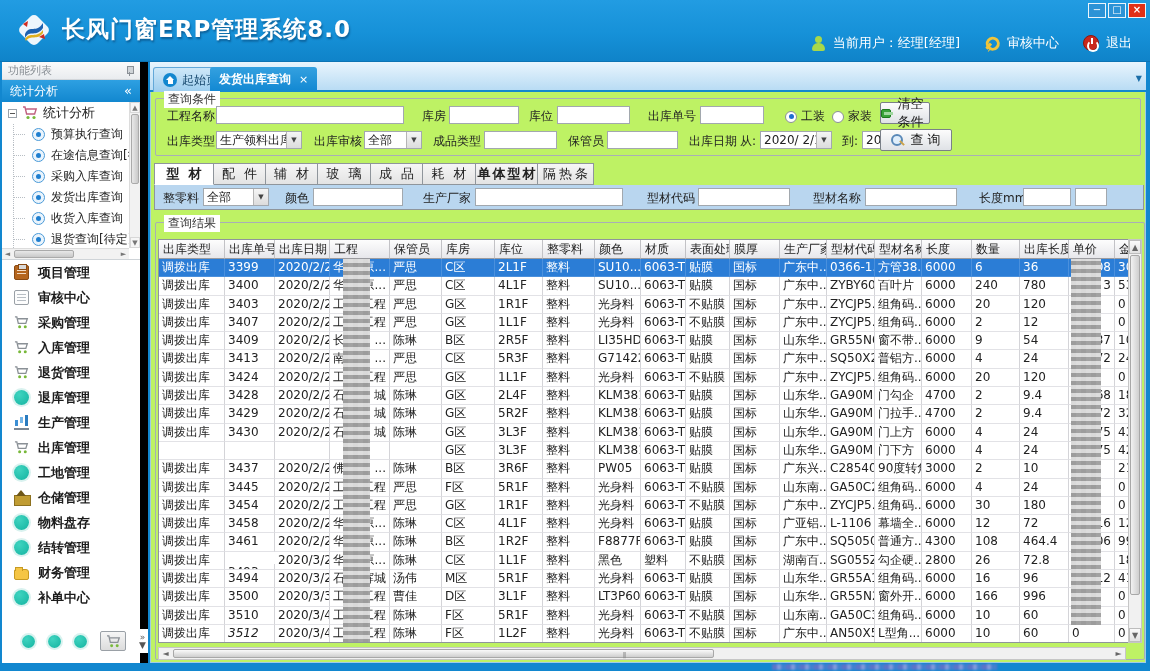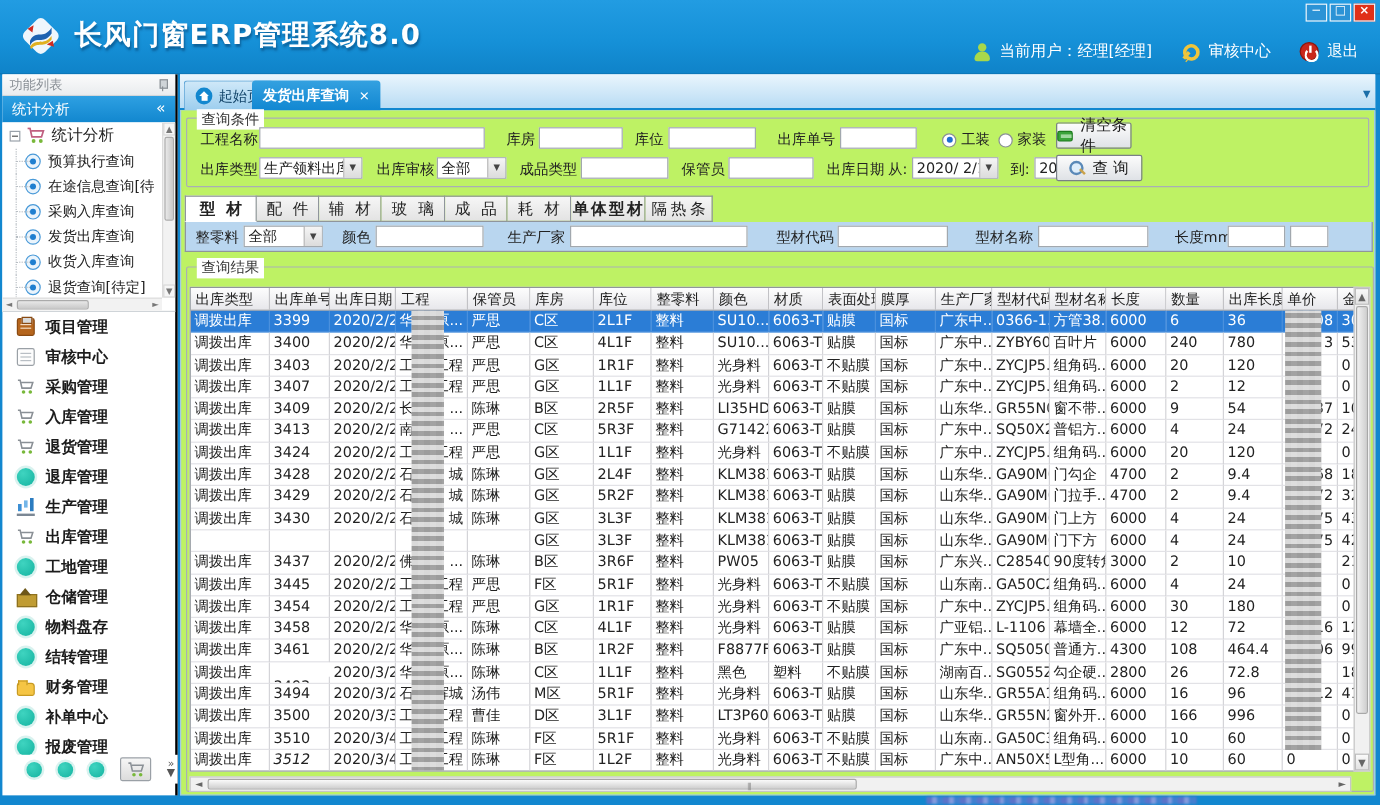--- a/index.html
+++ b/index.html
@@ -32,35 +32,35 @@
   .icon-key:after { content:""; position:absolute; left:6px; top:9px; width:3px; height:7px;
     background:#f0c53a; box-shadow:3px 2px 0 -1px #f0c53a; }
   .icon-power { width:16px; height:16px; display:inline-block; border-radius:50%; background:#c9271c;
     border:1px solid #8d150d; position:relative; }
   .icon-power:before { content:""; position:absolute; left:7px; top:2px; width:2px; height:6px; background:#fff; }
   .icon-power:after { content:""; position:absolute; left:3px; top:4px; width:8px; height:8px;
     border:2px solid #fff; border-top-color:transparent; border-radius:50%; }
 
   
   .sidebar { position:absolute; left:2px; top:62px; width:146px; height:601px; background:#fff;
-    border-right:2px solid #000000; }
+    border-right:8px solid #000000; }
   .func-bar { height:18px; background:linear-gradient(180deg,#fbfbfb,#e9ecef); border-bottom:1px solid #d2d6da;
     color:#8a9096; font-size:11px; line-height:17px; padding-left:6px; position:relative; }
   .icon-pin { position:absolute; right:6px; top:4px; width:9px; height:10px; }
   .icon-pin:before { content:""; position:absolute; left:2px; top:0; width:5px; height:6px; border:1px solid #8a9096; background:#cfd4d8; }
   .icon-pin:after { content:""; position:absolute; left:4px; top:6px; width:1px; height:4px; background:#8a9096; }
   .group-hdr { height:22px; background:linear-gradient(180deg,#2ea0e2,#1287cf); color:#fff; font-size:12px;
     line-height:22px; padding-left:8px; position:relative; }
   .group-hdr .chev { position:absolute; right:8px; top:0; font-size:13px; }
   .tree { position:relative; height:158px; border-bottom:1px solid #cfd4d8; overflow:hidden; background:#fff; }
   .tree-inner { position:absolute; left:0; top:0; right:11px; bottom:11px; overflow:hidden; }
   .tree-root { height:22px; display:flex; align-items:center; gap:5px; padding-left:6px; font-size:13px; white-space:nowrap; }
   .expander { width:9px; height:9px; border:1px solid #9aa2aa; background:#fff; position:relative; flex:none; }
   .expander:before { content:""; position:absolute; left:1px; top:3px; width:5px; height:1px; background:#555; }
-  .tree-item { height:21px; display:flex; align-items:center; gap:6px; padding-left:19px; white-space:nowrap; position:relative; }
+  .tree-item { height:21px; display:flex; align-items:center; gap:6px; padding-left:30px; white-space:nowrap; position:relative; }
   .tree-item:before { content:""; position:absolute; left:11px; top:0; height:100%; border-left:1px dotted #b8bec4; }
   .tree-item:after { content:""; position:absolute; left:11px; top:10px; width:12px; border-top:1px dotted #b8bec4; }
   .tb { width:13px; height:13px; flex:none; border-radius:50%; background:#eaf4fc; border:1px solid #4a9ad8; position:relative; }
   .tb:before { content:""; position:absolute; left:3px; top:3px; width:5px; height:5px; border-radius:50%; background:#1f7fd0; }
   .vscroll { position:absolute; right:0; top:0; width:11px; bottom:11px; background:#f2f2f2; border-left:1px solid #dcdcdc; }
   .vscroll .arr { height:11px; font-size:7px; color:#777; text-align:center; line-height:11px; background:#f6f6f6; border:1px solid #d8d8d8; }
   .vscroll .thumb { position:absolute; left:1px; right:1px; top:12px; height:70px;
     background:linear-gradient(90deg,#e8e8e8,#c9c9c9); border:1px solid #aaa; border-radius:2px; }
   .vscroll .arr.down { position:absolute; bottom:0; left:0; right:0; }
   .hscroll-tree { position:absolute; left:0; right:11px; bottom:0; height:11px; background:#f2f2f2; border-top:1px solid #dcdcdc; }
@@ -334,24 +334,20 @@
         <span class="lbl">结转管理</span>
       </div>
       <div class="menu-item">
         <span class="mi mi-folder"></span>
         <span class="lbl">财务管理</span>
       </div>
       <div class="menu-item">
         <span class="mi mi-dot"></span>
         <span class="lbl">补单中心</span>
       </div>
-      <div class="menu-item">
-        <span class="mi mi-dot"></span>
-        <span class="lbl">报废管理</span>
-      </div>
     </div>
   <div class="sb-bottom">
     <span class="sb-dot"></span>
     <span class="sb-dot"></span>
     <span class="sb-dot"></span>
     <span class="sb-cartbtn">
       <svg width="15" height="13" viewBox="0 0 16 14">
           <path d="M1 1h2l1.6 7h8l1.6-5H4.2" fill="none" stroke="#8a9096" stroke-width="1.4"></path>
           <circle cx="6" cy="11.5" r="1.6" fill="#78b83a"></circle>
           <circle cx="12" cy="11.5" r="1.6" fill="#78b83a"></circle>
@@ -388,21 +384,21 @@
       <span class="flabel" style="left:492px;top:8px">出库单号</span>
       <input class="tinput" style="left: 544px; top: 7px; width: 64px;">
       <span class="radio" style="left:629px;top:9px">
         <span class="rdot on"></span>
         <span>工装</span>
       </span>
       <span class="radio" style="left:676px;top:9px">
         <span class="rdot"></span>
         <span>家装</span>
       </span>
-      <div class="btn" style="left:724px;top:3px;width:63px">
+      <div class="btn" style="left:724px;top:3px;width:50px">
         <span class="icon-clear"></span>
         <span>清空条件</span>
       </div>
 
       <span class="flabel" style="left:11px;top:33px">出库类型</span>
       <div class="combo" style="left:60px;top:32px;width:86px">
         <span class="val">生产领料出库</span>
           <span class="da">▼</span>
       </div>
       <span class="flabel" style="left:158px;top:33px">出库审核</span>

